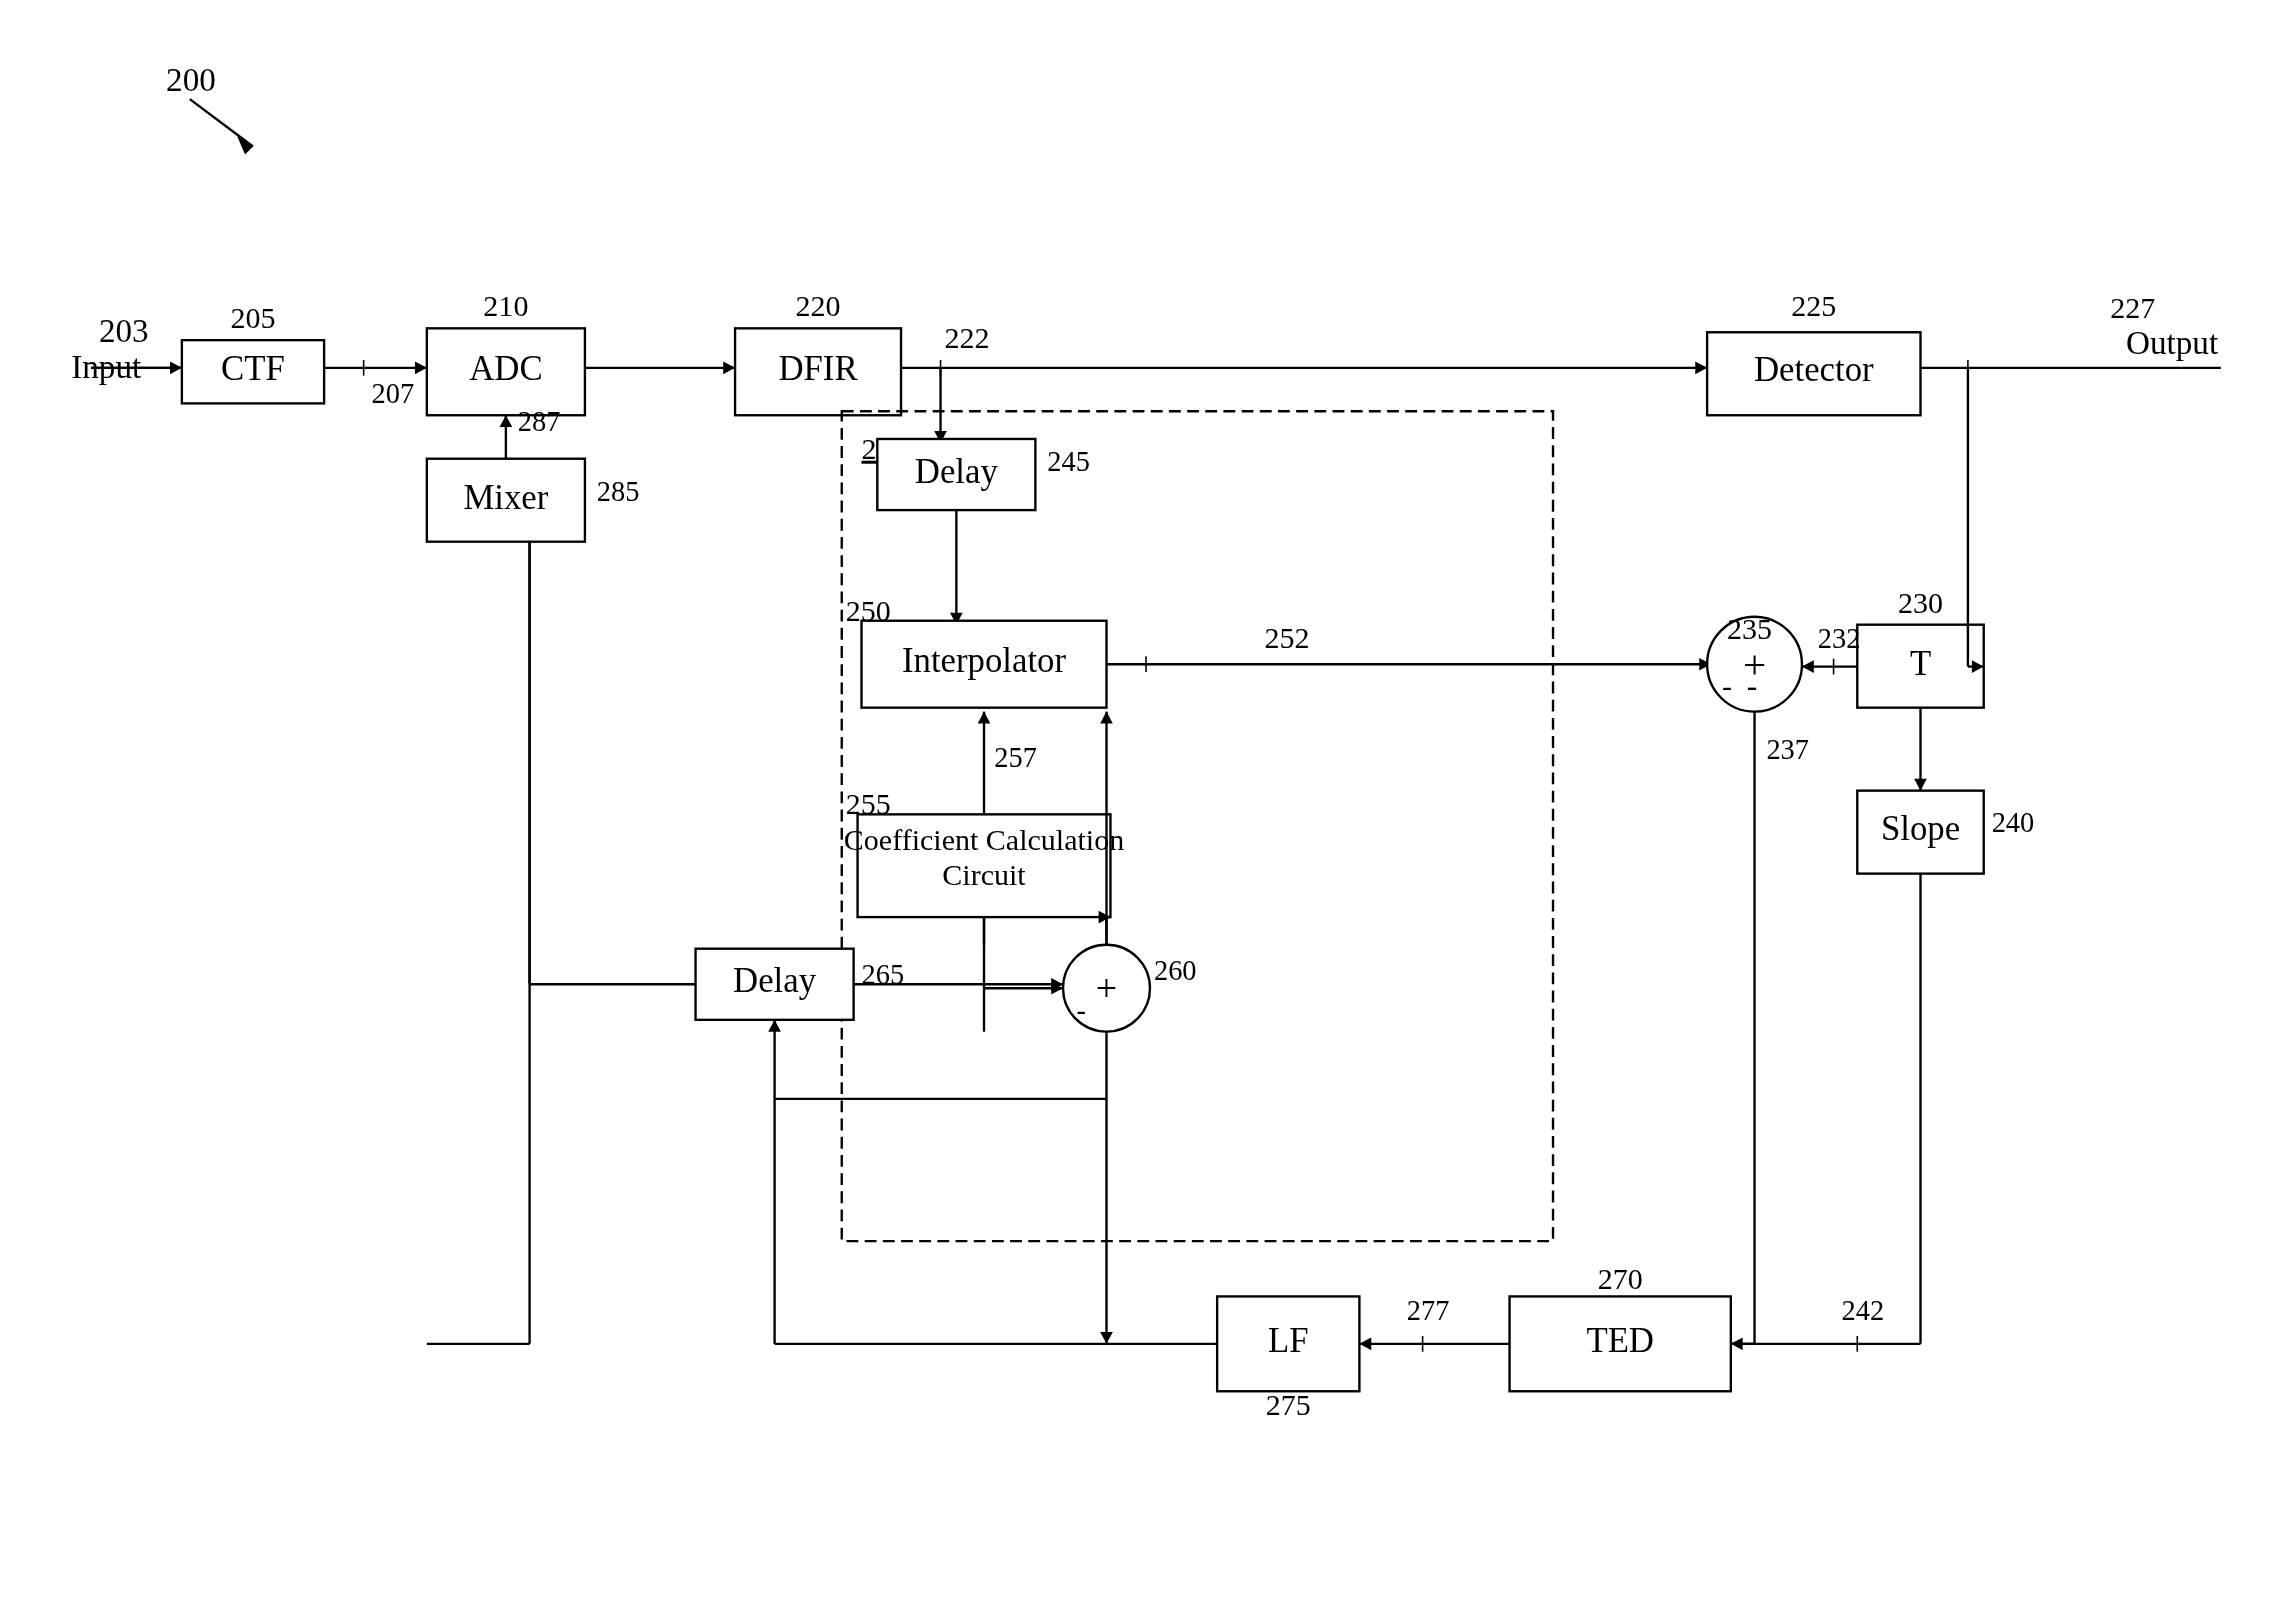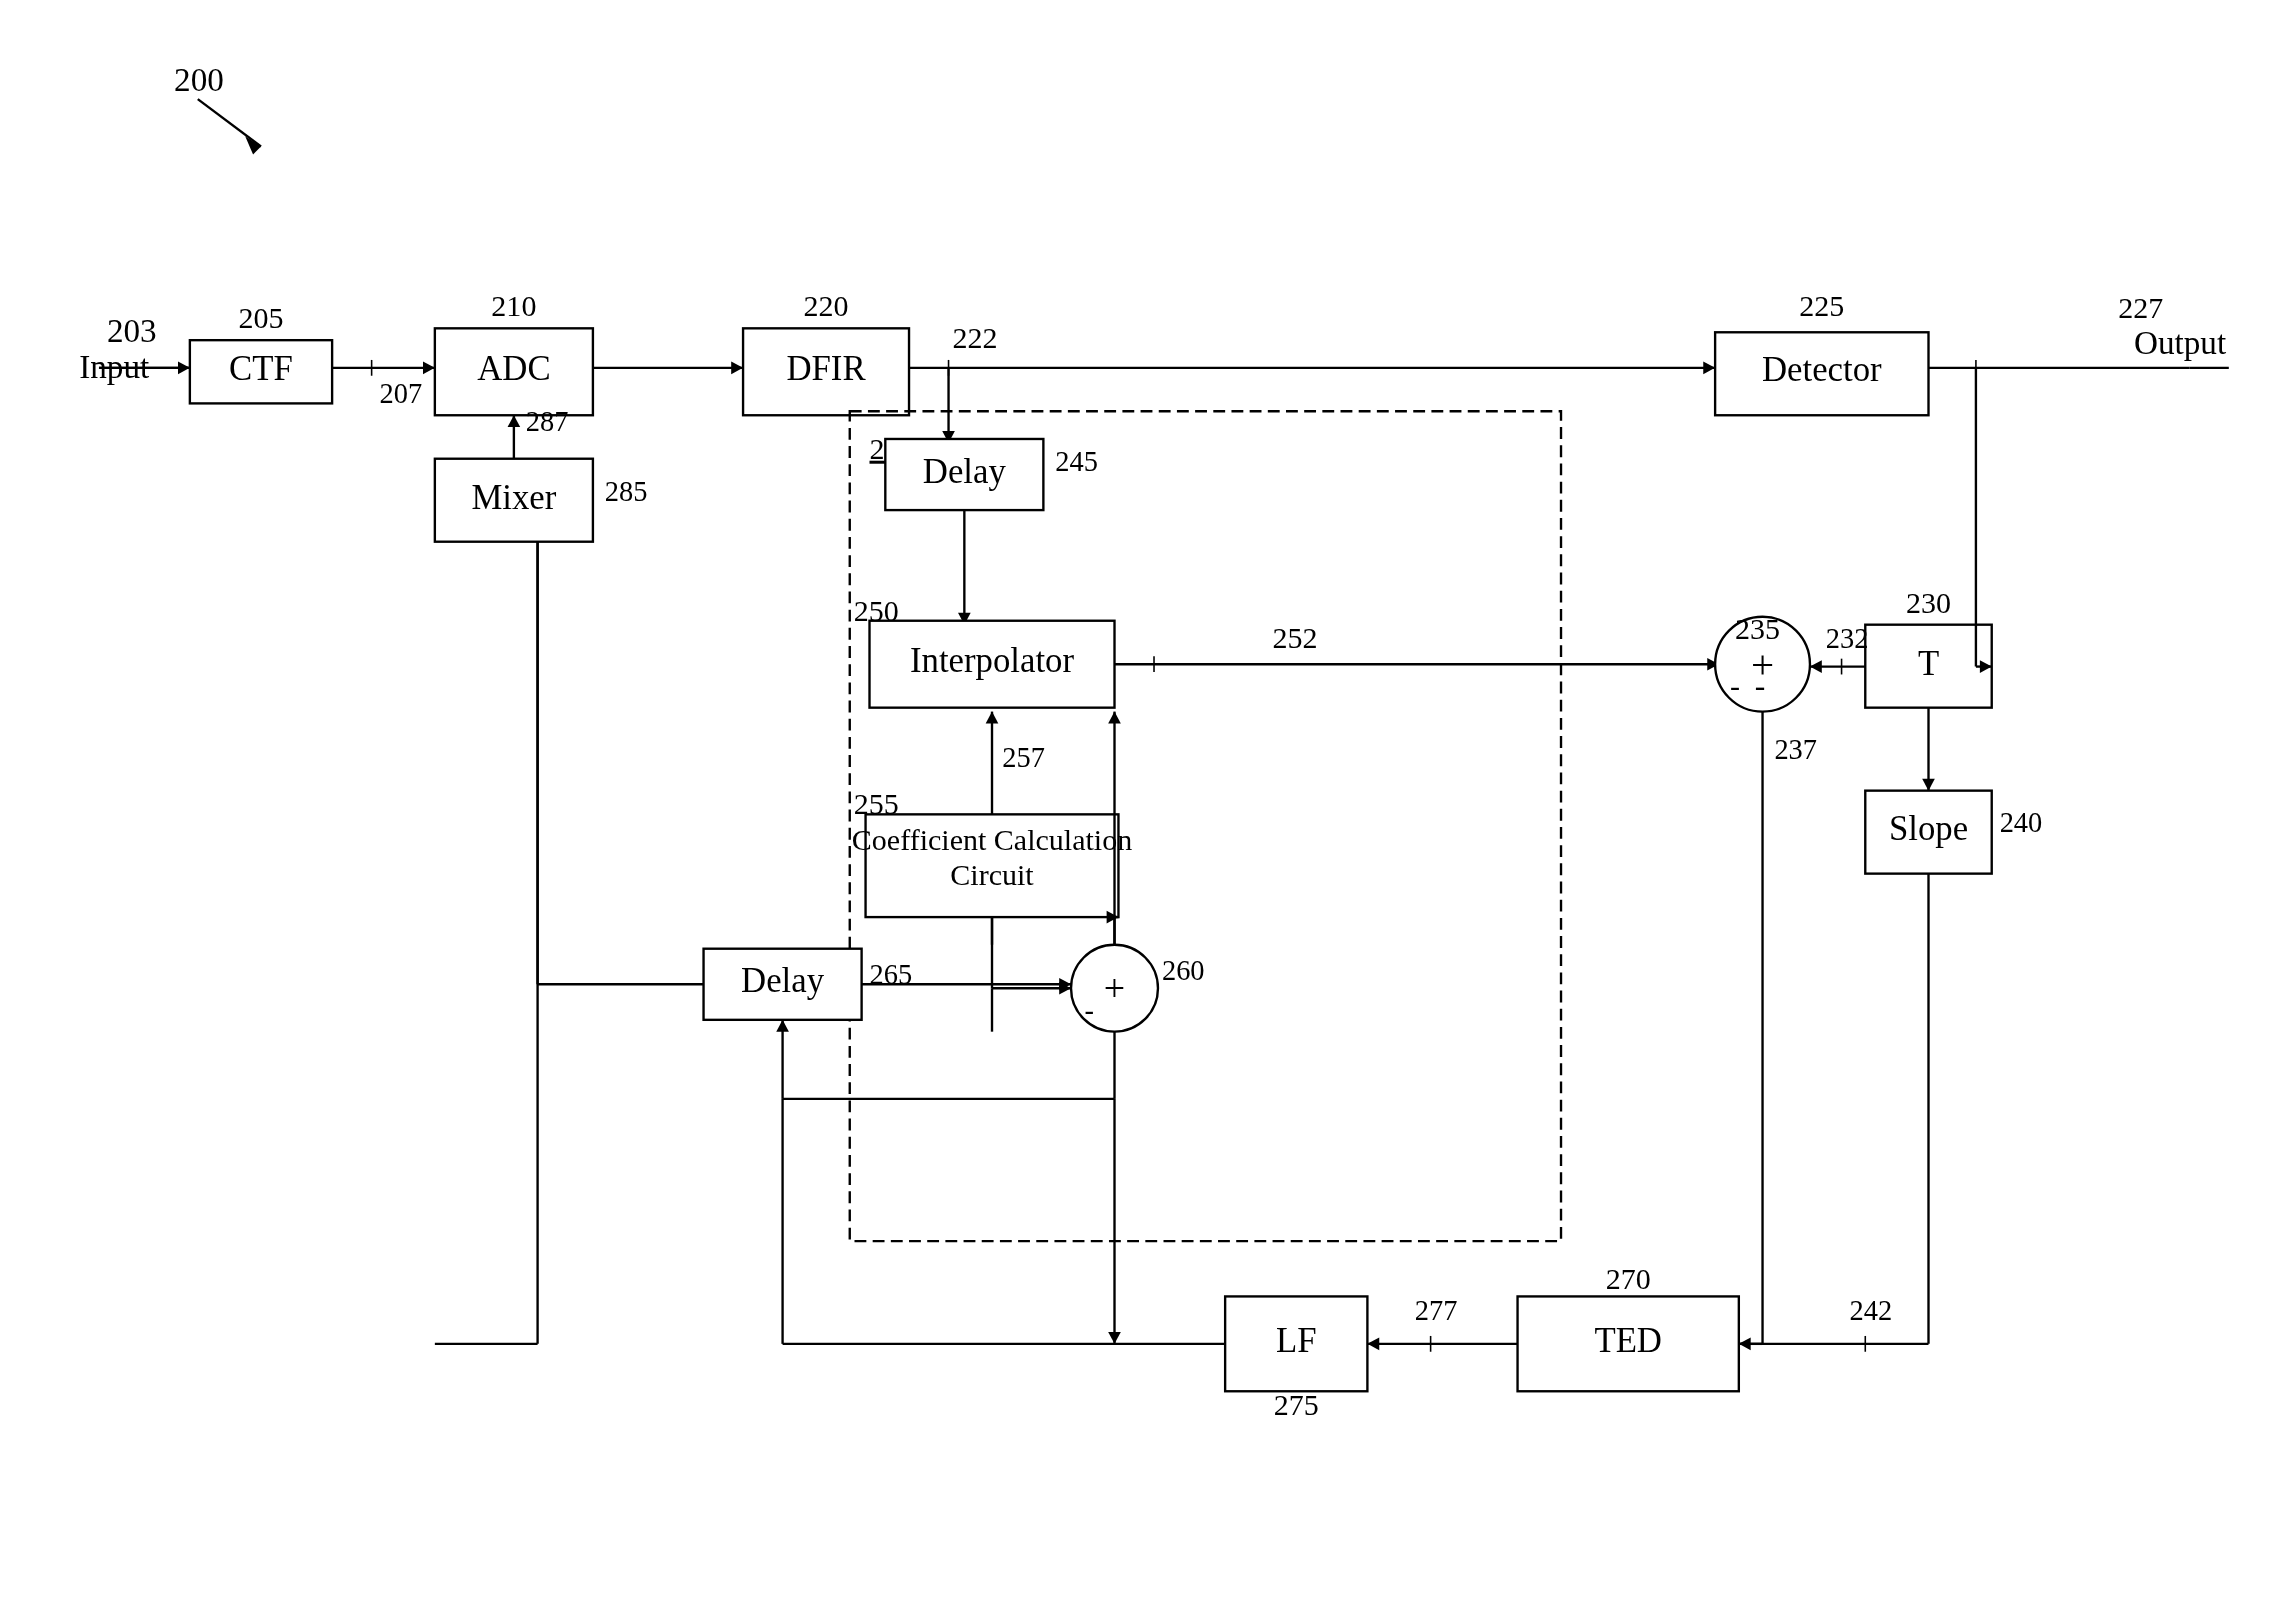--- a/index.html
+++ b/index.html
@@ -6,21 +6,21 @@
     body {
       background: #fff;
       font-family: 'Times New Roman', Times, serif;
       width: 2295px;
       height: 1605px;
       position: relative;
       overflow: hidden;
     }
     .diagram-container {
       position: absolute;
-      top: 0; left: 16px;
+      top: 0; left: 8px;
       width: 1830px;
       height: 1605px;
       text-align: center;
     }
     svg {
       position: absolute;
       top: 0; left: 0;
       width: 2295px;
       height: 1605px;
     }

